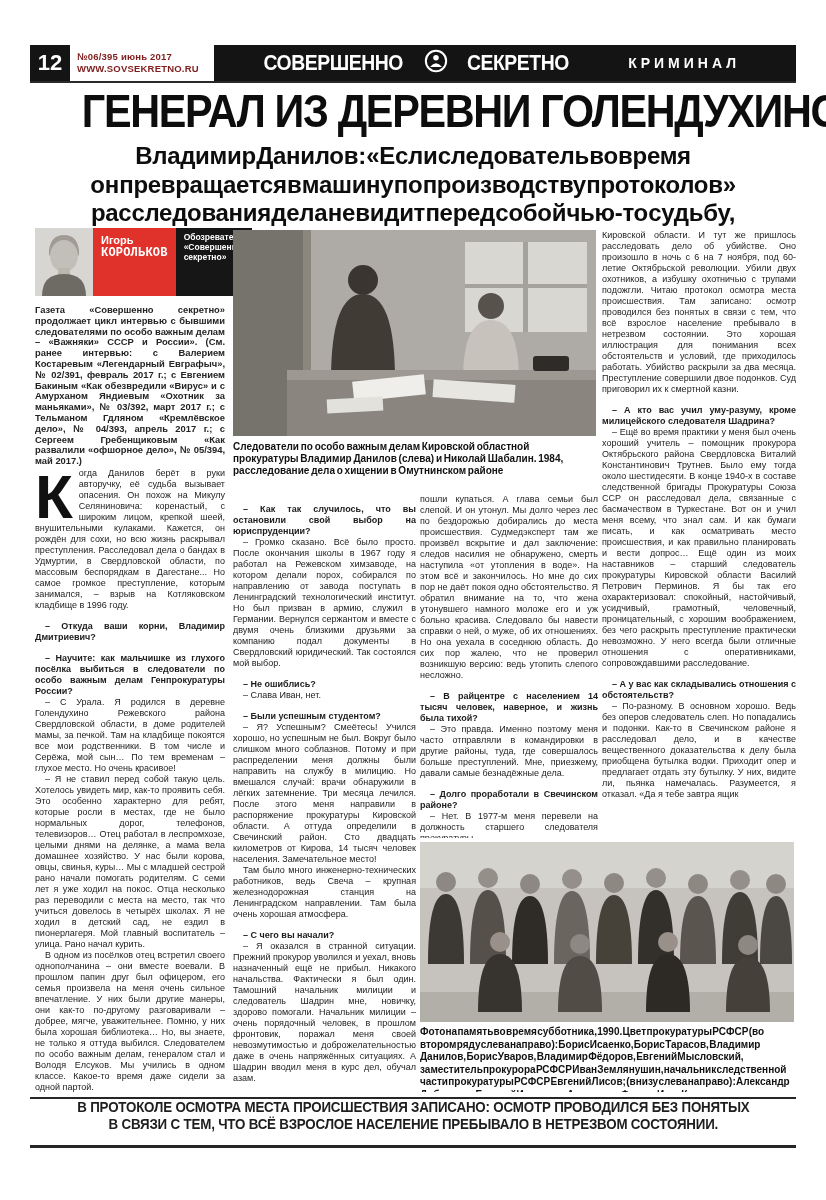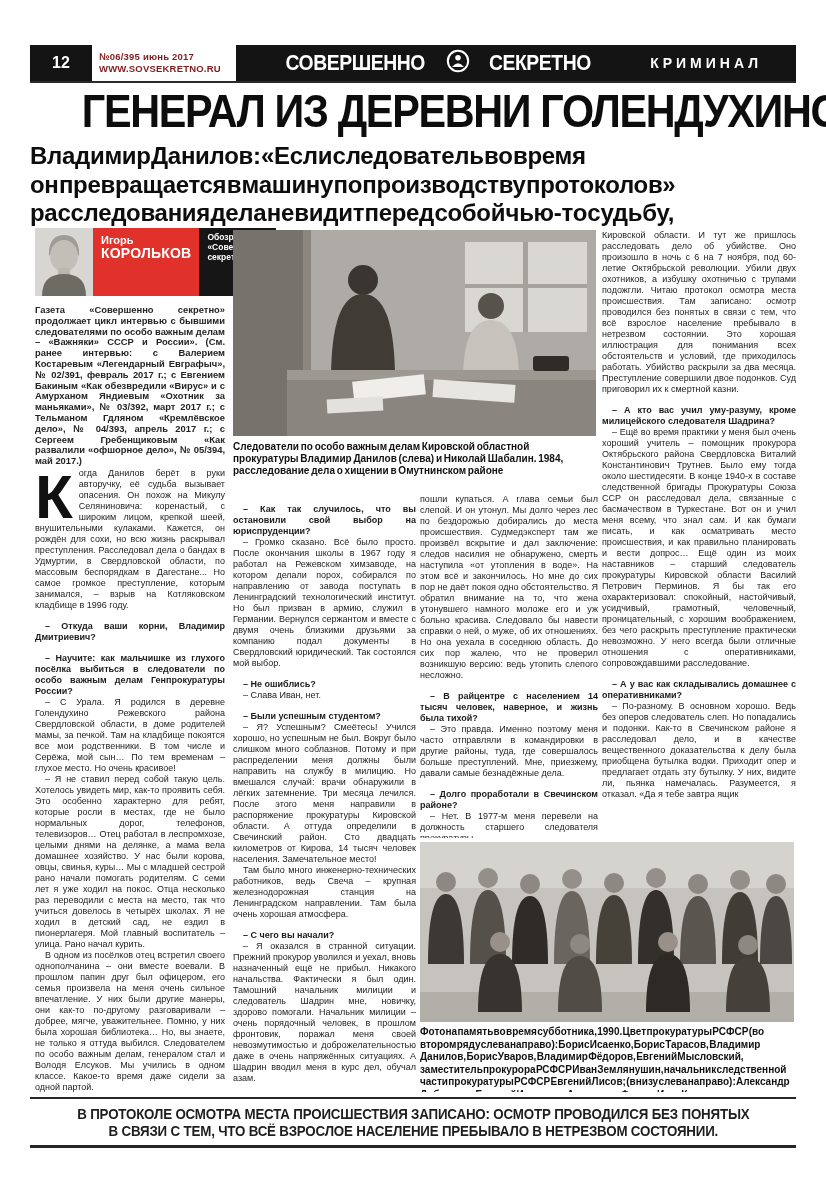--- a/index.html
+++ b/index.html
@@ -2,42 +2,42 @@
 <html lang="ru"><head>
 <meta charset="utf-8">
 <style>
   html,body{margin:0;padding:0;background:#ffffff;}
   .page{position:relative;width:826px;height:1200px;background:#fff;overflow:hidden;
         font-family:"Liberation Sans",sans-serif;color:#1c1c1c;margin:0 auto;}
 
   
   .topbar{position:absolute;left:30px;top:45px;width:766px;height:36px;background:#141414;
           display:flex;align-items:stretch;box-shadow:0 2px 0 #2a2a2a;}
-  .pagenum{width:62px;color:#fff;font-size:16px;font-weight:bold;display:flex;align-items:center;justify-content:center;}
+  .pagenum{width:40px;color:#fff;font-size:22px;font-weight:bold;display:flex;align-items:center;justify-content:center;}
   .issuebox{width:130px;background:#fff;color:#7f1d1d;padding:3px 7px;display:flex;flex-direction:column;justify-content:center;}
   .issue-line{font-size:9.5px;font-weight:bold;line-height:12px;letter-spacing:.2px;white-space:nowrap;}
   .masthead{margin-left:40px;display:flex;align-items:center;gap:12px;color:#fff;}
   .masthead-word{font-size:22px;font-weight:bold;letter-spacing:-.5px;white-space:nowrap;
                  transform:scaleX(.88);transform-origin:center;}
   .sectionlbl{margin-left:52px;display:flex;align-items:center;color:#fff;font-size:14px;font-weight:bold;letter-spacing:4px;white-space:nowrap;}
 
   
   .headline{position:absolute;top:85px;left:30px;width:766px;text-align:center;}
   .headline-text{display:inline-block;font-size:47px;font-weight:bold;letter-spacing:-1.5px;color:#0d0d0d;
                  white-space:nowrap;transform:scaleX(.88);transform-origin:center;line-height:52px;}
-  .subhead{position:absolute;top:142px;left:30px;width:766px;color:#0d0d0d;}
+  .subhead{position:absolute;top:142px;left:30px;width:766px;text-align:center;color:#0d0d0d;}
   .subline{font-size:24px;font-weight:bold;line-height:28.5px;letter-spacing:-.3px;word-spacing:-6px;white-space:nowrap;}
 
   
   .author{position:absolute;left:35px;top:228px;width:190px;height:68px;display:flex;}
   .author-photo{width:58px;height:68px;display:block;flex:none;}
   .author-right{flex:1;display:flex;flex-direction:row;}
   .author-name{background:#e0312a;color:#fff;padding:6px 8px 4px;flex:1;}
   .author-first{font-size:11px;font-weight:bold;line-height:12px;}
-  .author-last{font-size:14px;font-weight:bold;line-height:15px;letter-spacing:.2px;}
+  .author-last{font-size:12px;font-weight:bold;line-height:15px;letter-spacing:.2px;font-family:Liberation Mono, monospace;}
   .author-role{background:#161616;color:#fff;padding:4px 8px 5px;font-size:8.5px;font-weight:bold;line-height:10px;word-spacing:-1px;}
 
   
   .intro{position:absolute;left:35px;top:305px;width:190px;font-size:9.4px;line-height:10.8px;
          font-weight:bold;color:#242424;text-align:justify;}
 
   
   .bodycol{position:absolute;font-size:9px;line-height:11px;color:#1c1c1c;text-align:justify;overflow:hidden;}
   .col1{left:35px;top:468px;width:190px;height:624px;}
   .col2{left:233px;top:494px;width:183px;height:598px;}
@@ -53,21 +53,21 @@
   .photo1{position:absolute;left:233px;top:230px;width:363px;height:206px;}
   .photo2{position:absolute;left:420px;top:842px;width:374px;height:180px;}
   .photo1 svg,.photo2 svg{display:block;width:100%;height:100%;}
   .caption{font-size:10px;line-height:12px;font-weight:bold;color:#111;}
   .caption1{position:absolute;left:233px;top:441px;width:363px;word-spacing:-1px;}
   .caption2{position:absolute;left:420px;top:1026px;width:374px;height:66px;word-spacing:-2.5px;line-height:12.5px;overflow:hidden;}
 
   
   .banner{position:absolute;left:30px;top:1097px;width:766px;height:46px;
           border-top:2px solid #262626;border-bottom:3px solid #262626;
-          display:flex;flex-direction:column;align-items:center;justify-content:center;gap:1px;}
+          display:flex;flex-direction:column;align-items:center;justify-content:flex-start;gap:1px;}
   .banner-line{font-size:14.5px;font-weight:bold;color:#1e1e1e;white-space:nowrap;
                transform:scaleX(.92);transform-origin:center;letter-spacing:-.2px;}
 </style>
 </head>
 <body>
 
 <div class="page">
 
   <header class="topbar">
     <div class="pagenum">12</div>
@@ -172,21 +172,21 @@
       <p class="para para-a">– Это правда. Именно поэтому меня часто отправляли в командировки в другие районы, туда, где совершалось больше преступлений. Мне, приезжему, давали самые безнадёжные дела.</p>
       <p class="para para-q">– Долго проработали в Свечинском районе?</p>
       <p class="para para-a">– Нет. В 1977-м меня перевели на должность старшего следователя прокуратуры</p>
     </div>
 
   <div class="bodycol col4">
 
   <p class="para para-cont">Кировской области. И тут же пришлось расследовать дело об убийстве. Оно произошло в ночь с 6 на 7 ноября, под 60-летие Октябрьской революции. Убили двух охотников, а избушку охотничью с трупами подожгли. Читаю протокол осмотра места происшествия. Там записано: осмотр проводился без понятых в связи с тем, что всё взрослое население пребывало в нетрезвом состоянии. Это хорошая иллюстрация для понимания всех обстоятельств и условий, где приходилось работать. Убийство раскрыли за два месяца. Преступление совершили двое подонков. Суд приговорил их к смертной казни.</p>
       <p class="para para-q">– А кто вас учил уму-разуму, кроме милицейского следователя Шадрина?</p>
       <p class="para para-a">– Ещё во время практики у меня был очень хороший учитель – помощник прокурора Октябрьского района Свердловска Виталий Константинович Трутнев. Было ему тогда около шестидесяти. В конце 1940-х в составе следственной бригады Прокуратуры Союза ССР он расследовал дела, связанные с басмачеством в Туркестане. Вот он и учил меня всему, что знал сам. И как бумаги писать, и как осматривать место происшествия, и как правильно планировать и вести допрос… Ещё один из моих наставников – старший следователь прокуратуры Кировской области Василий Петрович Перминов. Я бы так его охарактеризовал: спокойный, настойчивый, усидчивый, грамотный, человечный, проницательный, с хорошим воображением, без чего раскрыть преступление практически невозможно. У него всегда были отличные отношения с оперативниками, сопровождавшими расследование.</p>
-      <p class="para para-q">– А у вас как складывались домашнее с оперативниками?</p>
+      <p class="para para-q">– А у вас как складывались отношения с обстоятельств?</p>
       <p class="para para-a">– По-разному. В основном хорошо. Ведь без оперов следователь слеп. Но попадались и подонки. Как-то в Свечинском районе я расследовал дело, и в качестве вещественного доказательства к делу была приобщена бутылка водки. Приходит опер и предлагает отдать эту бутылку. У них, видите ли, пьянка намечалась. Разумеется, я отказал. «Да я тебе завтра ящик</p>
     </div>
 
   <div class="photo2">
     <svg viewBox="0 0 374 180" preserveAspectRatio="none">
       <rect width="374" height="180" fill="#c6c3be"></rect>
       <rect y="0" width="374" height="46" fill="#d5d3ce"></rect>
       <rect y="150" width="374" height="30" fill="#b2afa9"></rect>
       <circle cx="26" cy="40" r="10" fill="#8d8881"></circle>
         <path d="M8 122 Q8 52 26 52 Q44 52 44 122 Z" fill="#3c3833"></path>

